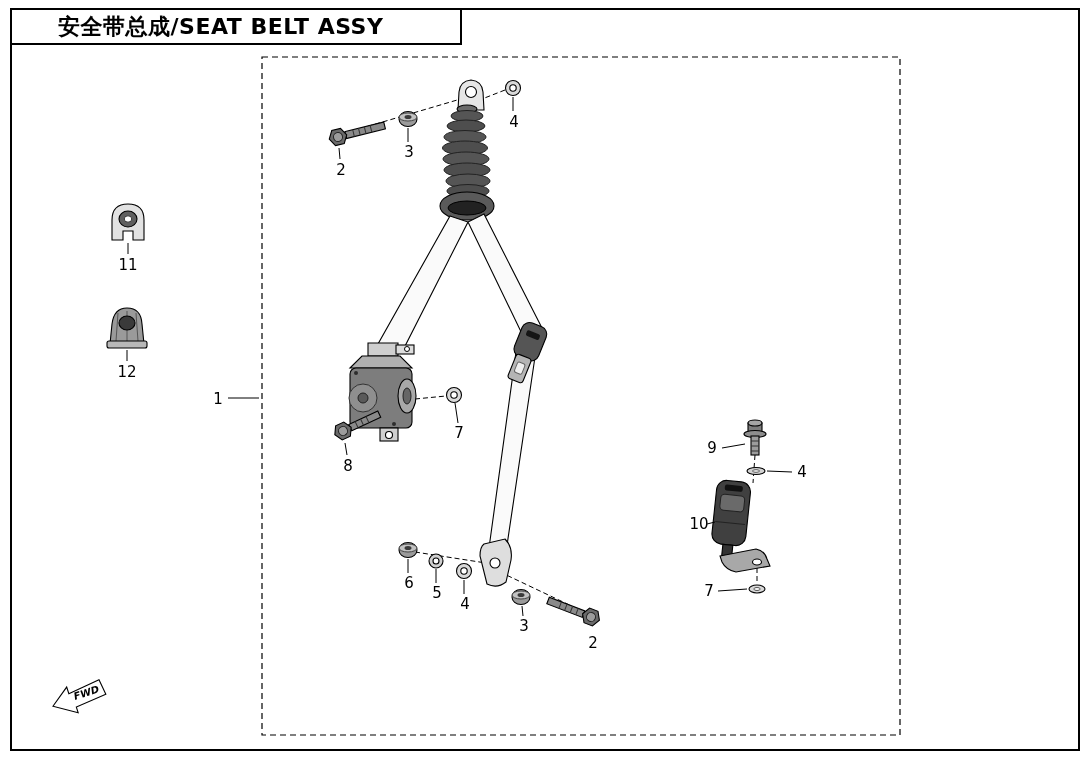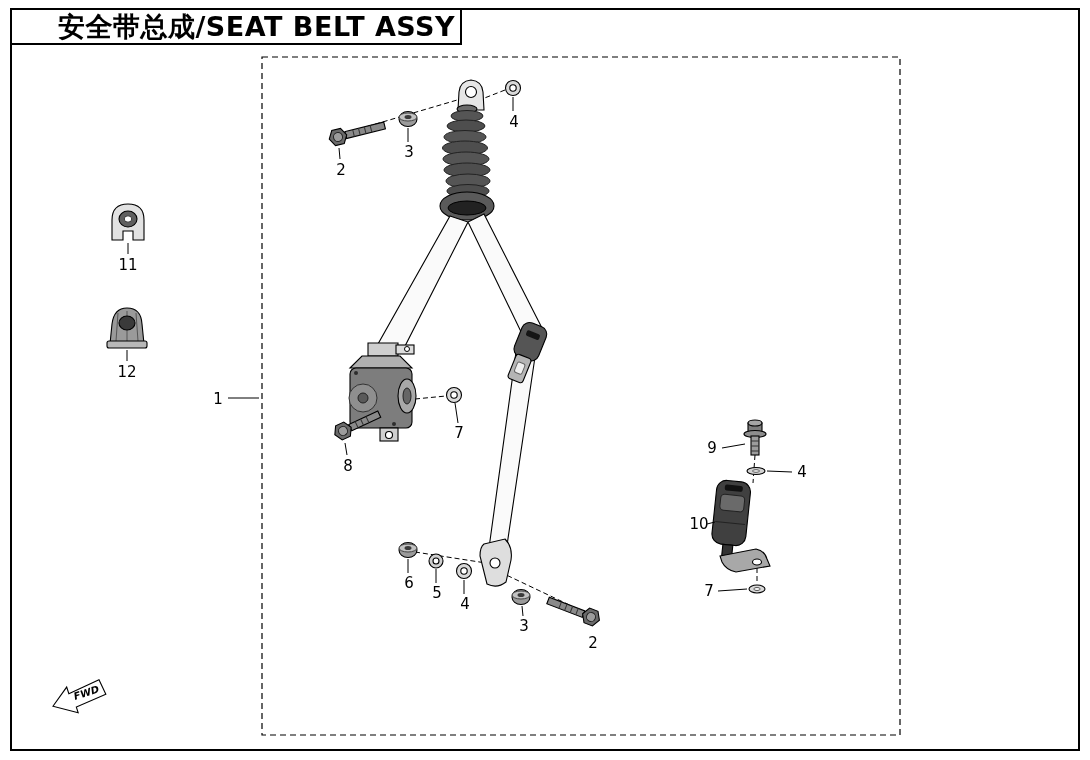--- a/index.html
+++ b/index.html
@@ -3,21 +3,21 @@
 <meta charset="utf-8">
 <style>
   html,body{margin:0;padding:0;background:#fff;}
   .page{position:relative;width:1090px;height:760px;background:#fff;overflow:hidden;
         font-family:"DejaVu Sans","Liberation Sans",sans-serif;}
   .outer-border{position:absolute;left:10px;top:8px;width:1070px;height:743px;
         border:2px solid #000;box-sizing:border-box;}
   .title-box{position:absolute;left:10px;top:8px;width:452px;height:37px;
         border:2px solid #000;box-sizing:border-box;background:#fff;
         display:flex;align-items:center;padding-left:46px;}
-  .title-box span{font-size:27px;font-weight:bold;letter-spacing:0.5px;white-space:nowrap;}
+  .title-box span{font-size:22px;font-weight:bold;letter-spacing:0.5px;white-space:nowrap;}
   svg.diagram{position:absolute;left:0;top:0;}
   text.callout{font-family:"DejaVu Sans","Liberation Sans",sans-serif;font-size:15px;fill:#000;}
   .dash{stroke:#000;stroke-width:1;stroke-dasharray:5 3;fill:none;}
   .lead{stroke:#000;stroke-width:1;fill:none;}
   .oln{stroke:#000;stroke-width:1.1;}
 </style>
 </head>
 <body>
 
 <div class="page">

